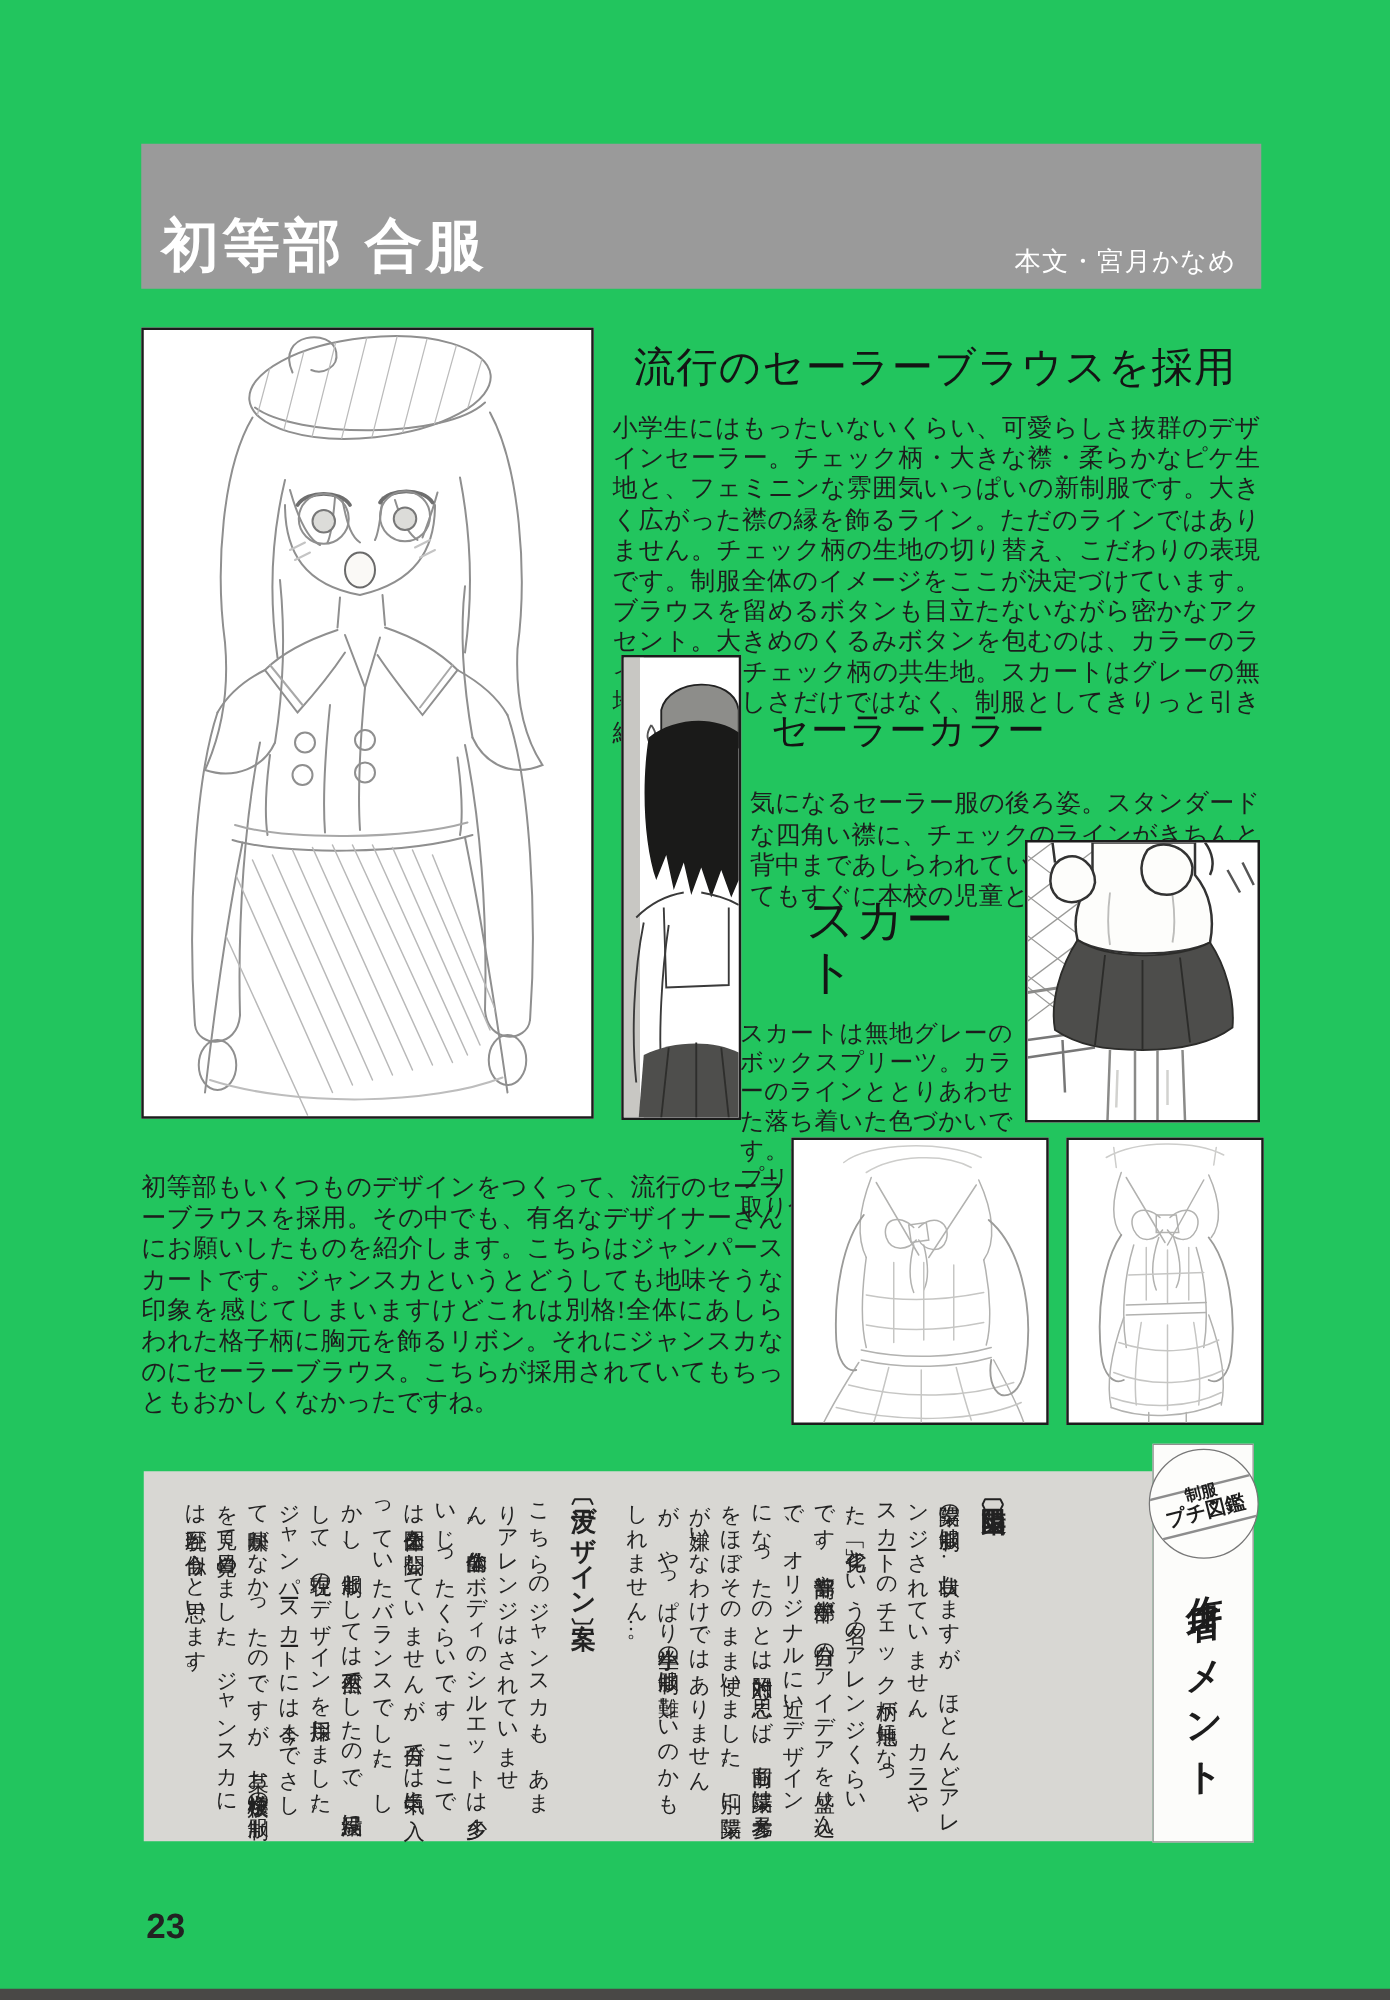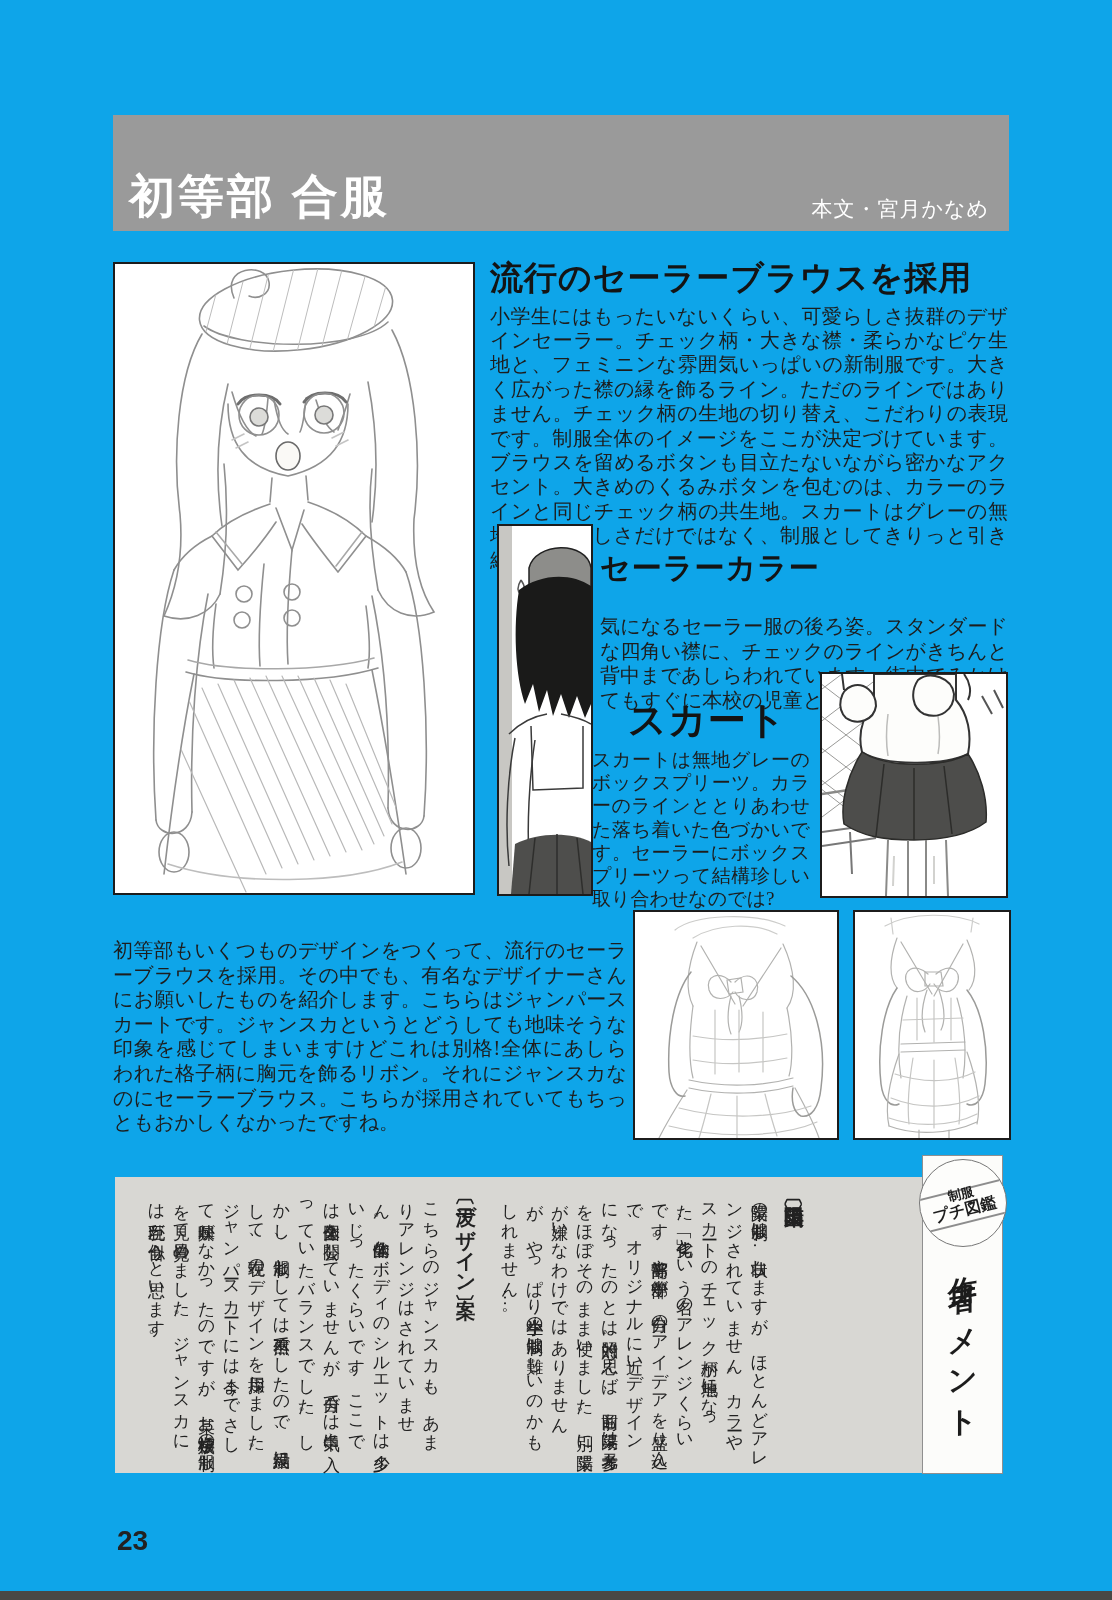--- a/index.html
+++ b/index.html
@@ -1,16 +1,16 @@
 <!DOCTYPE html>
 <html><head>
 <meta charset="utf-8">
 <style>
   html,body{margin:0;padding:0;background:#e9e8e4;}
-  .canvas{position:relative;width:1112px;height:1600px;background:#0ea5e9;overflow:hidden;
+  .canvas{position:relative;width:1112px;height:1600px;background:#22c55e;overflow:hidden;
           font-family:"Liberation Serif","DejaVu Serif",serif;color:#1b1b1b;}
   .bottom-edge{position:absolute;left:0;top:1591px;width:1112px;height:9px;background:#494846;}
 
   
   .header-bar{position:absolute;left:113px;top:115px;width:896px;height:116px;background:#9a9a9a;}
   .header-title{position:absolute;left:16px;bottom:12px;font-family:"Liberation Sans","DejaVu Sans",sans-serif;
                 font-weight:bold;font-size:46px;line-height:1;color:#ffffff;letter-spacing:3px;}
   .header-credit{position:absolute;right:20px;bottom:8px;font-family:"Liberation Sans","DejaVu Sans",sans-serif;
                  font-size:21px;color:#ffffff;letter-spacing:1px;text-align:right;}
 
@@ -18,21 +18,21 @@
   .panel{position:absolute;background:#ffffff;border:2.5px solid #1c1c1c;box-sizing:border-box;}
   #main-illust{left:113px;top:262px;width:362px;height:633px;}
   #strip-panel{left:497px;top:524px;width:96px;height:372px;}
   #skirt-panel{left:820px;top:672px;width:188px;height:226px;}
   #sketch1{left:633px;top:910px;width:206px;height:230px;}
   #sketch2{left:853px;top:910px;width:158px;height:230px;}
   .panel svg{display:block;width:100%;height:100%;}
 
   
   .sec{position:absolute;}
-  .sec h2{margin:0;font-weight:bold;color:#141414;letter-spacing:1px;line-height:1.08;}
+  .sec h2{margin:17px;font-weight:normal;color:#141414;letter-spacing:1px;line-height:1.08;}
   .sec p{margin:7px 0 0 0;text-align:justify;color:#1d1d1d;}
   .sec1{left:490px;top:261px;width:518px;}
   .sec1 h2{font-size:33px;}
   .sec1 p{font-size:20px;line-height:1.22;}
   .sec2{left:600px;top:552px;width:408px;}
   .sec2 h2{font-size:30px;}
   .sec2 p{font-size:20px;line-height:1.22;margin-top:30px;}
   .sec3{left:592px;top:700px;width:218px;}
   .sec3 h2{font-size:38px;padding-left:36px;}
   .sec3 p{font-size:19px;line-height:1.22;}

